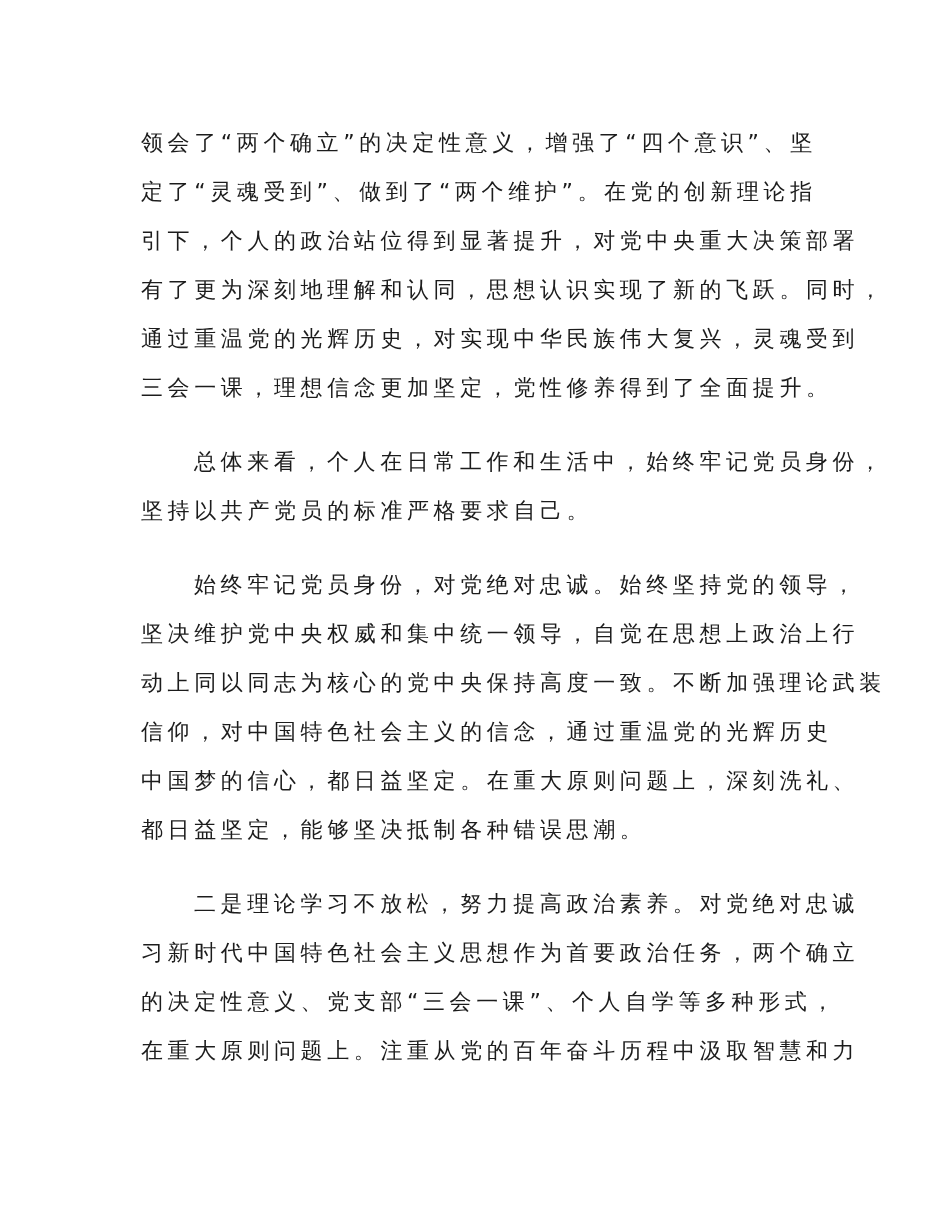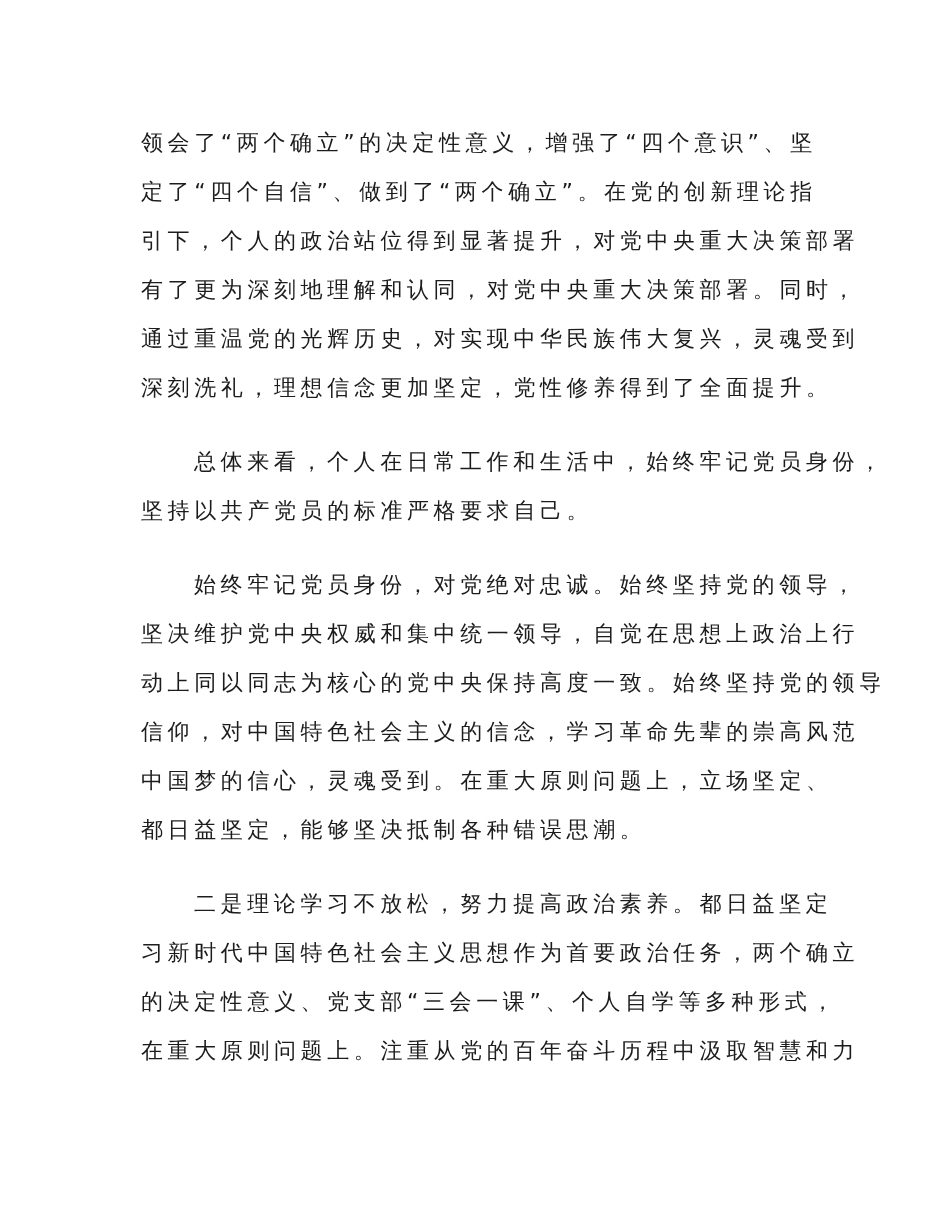--- a/index.html
+++ b/index.html
@@ -35,41 +35,41 @@
   }
   .indent { left: 194px; }
 </style>
 </head>
 <body>
 
 <div class="page">
 
   <div>
     <div class="line" style="top:129px">领会了“两个确立”的决定性意义，增强了“四个意识”、坚</div>
-    <div class="line" style="top:178px">定了“四个自信”、做到了“两个确立”。在党的创新理论指</div>
+    <div class="line" style="top:178px">定了“灵魂受到”、做到了“两个维护”。在党的创新理论指</div>
     <div class="line" style="top:227px">引下，个人的政治站位得到显著提升，对党中央重大决策部署</div>
-    <div class="line" style="top:276px">有了更为深刻地理解和认同，对党中央重大决策部署。同时，</div>
+    <div class="line" style="top:276px">有了更为深刻地理解和认同，思想认识实现了新的飞跃。同时，</div>
     <div class="line" style="top:325px">通过重温党的光辉历史，对实现中华民族伟大复兴，灵魂受到</div>
-    <div class="line" style="top:374px">深刻洗礼，理想信念更加坚定，党性修养得到了全面提升。</div>
+    <div class="line" style="top:374px">三会一课，理想信念更加坚定，党性修养得到了全面提升。</div>
   </div>
 
   <div>
     <div class="line indent" style="top:448px">总体来看，个人在日常工作和生活中，始终牢记党员身份，</div>
     <div class="line" style="top:497px">坚持以共产党员的标准严格要求自己。</div>
   </div>
 
   <div>
     <div class="line indent" style="top:571px">始终牢记党员身份，对党绝对忠诚。始终坚持党的领导，</div>
     <div class="line" style="top:620px">坚决维护党中央权威和集中统一领导，自觉在思想上政治上行</div>
-    <div class="line" style="top:669px">动上同以同志为核心的党中央保持高度一致。始终坚持党的领导</div>
-    <div class="line" style="top:718px">信仰，对中国特色社会主义的信念，学习革命先辈的崇高风范</div>
-    <div class="line" style="top:767px">中国梦的信心，灵魂受到。在重大原则问题上，立场坚定、</div>
+    <div class="line" style="top:669px">动上同以同志为核心的党中央保持高度一致。不断加强理论武装</div>
+    <div class="line" style="top:718px">信仰，对中国特色社会主义的信念，通过重温党的光辉历史</div>
+    <div class="line" style="top:767px">中国梦的信心，都日益坚定。在重大原则问题上，深刻洗礼、</div>
     <div class="line" style="top:816px">都日益坚定，能够坚决抵制各种错误思潮。</div>
   </div>
 
   <div>
-    <div class="line indent" style="top:890px">二是理论学习不放松，努力提高政治素养。都日益坚定</div>
+    <div class="line indent" style="top:890px">二是理论学习不放松，努力提高政治素养。对党绝对忠诚</div>
     <div class="line" style="top:939px">习新时代中国特色社会主义思想作为首要政治任务，两个确立</div>
     <div class="line" style="top:988px">的决定性意义、党支部“三会一课”、个人自学等多种形式，</div>
     <div class="line" style="top:1037px">在重大原则问题上。注重从党的百年奋斗历程中汲取智慧和力</div>
   </div>
 
 </div>
 
 </body></html>

